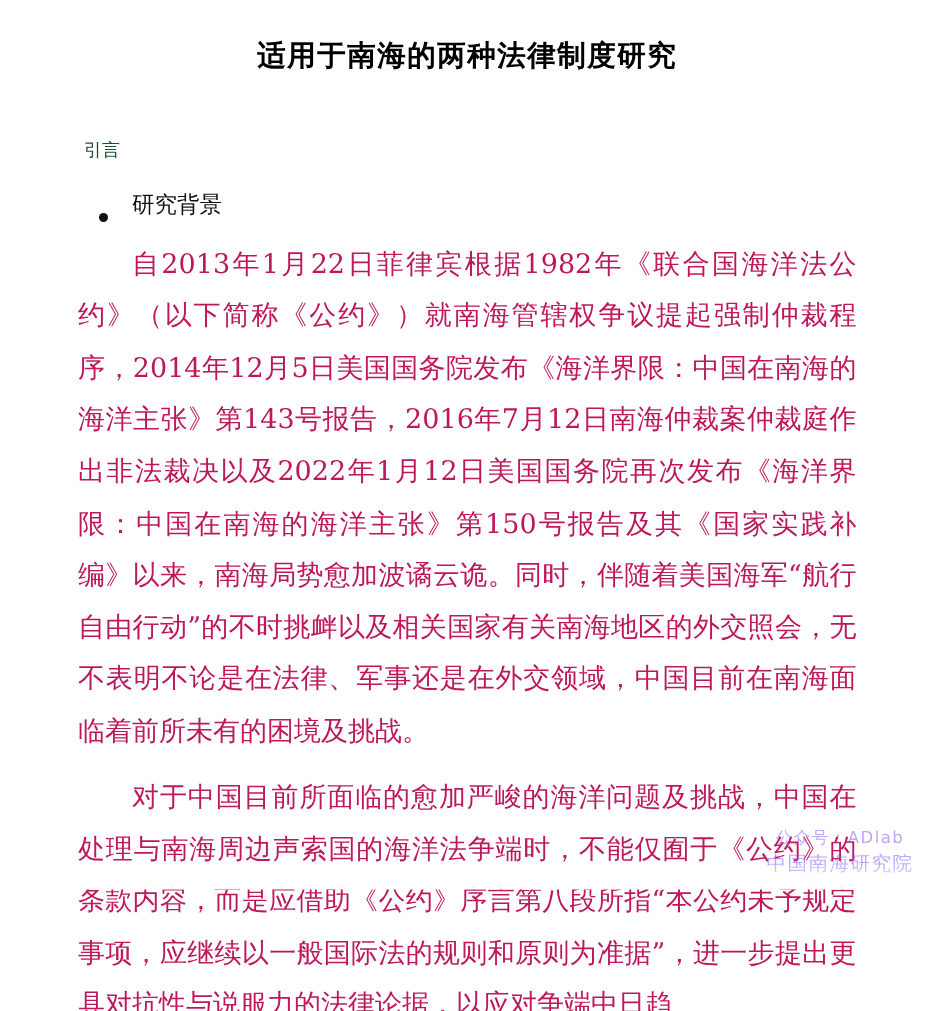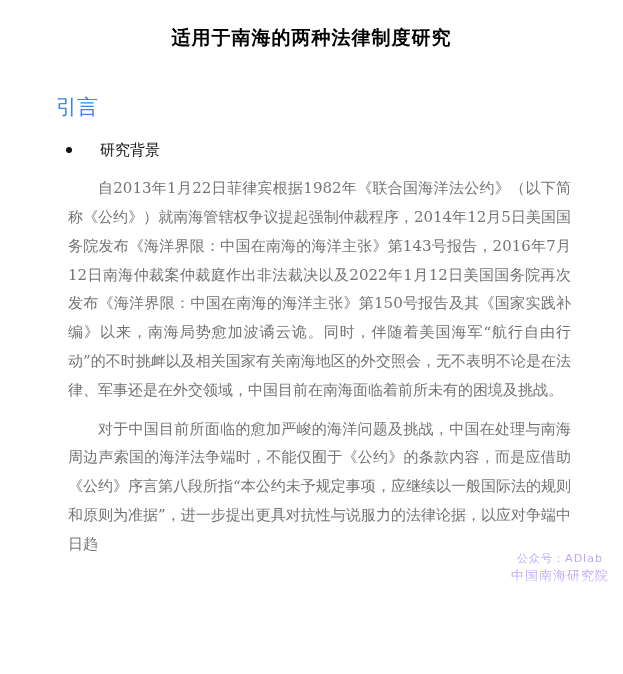--- a/index.html
+++ b/index.html
@@ -25,52 +25,51 @@
   .doc-title {
     text-align: center;
     font-size: 19px;
     font-weight: bold;
     letter-spacing: 1px;
     margin: 6px 0 0 0;
     line-height: 1.4;
     color: #000;
   }
   .section-label {
-    font-size: 21px;
+    font-size: 12px;
     margin: 40px 0 0 4px;
     line-height: 1.6;
-    color: #3b82f6;
+    color: #14532d;
   }
   .bullet-row {
     display: flex;
-    align-items: flex-start;
+    align-items: flex-end;
     margin: 14px 0 0 14px;
-    gap: 12px;
   }
   .bullet-dot {
     width: 6px;
     height: 6px;
     border-radius: 50%;
     background: #111;
     margin-top: 9px;
     margin-right: 16px;
     flex: none;
   }
   .bullet-text {
     font-size: 15px;
     line-height: 1.6;
   }
   .para {
-    font-size: 15px;
+    font-size: 18px;
     line-height: 1.92;
     text-align: justify;
     text-justify: inter-ideograph;
-    margin: 10px 0 0 16px;
+    margin: 10px 0 0 0;
     text-indent: 2em;
-    color: #737373;
+    color: #be185d;
   }
   .para.first {
     margin-top: 12px;
   }
   .watermark {
     position: absolute;
     right: 14px;
     bottom: 8px;
     text-align: center;
     opacity: 0.55;

